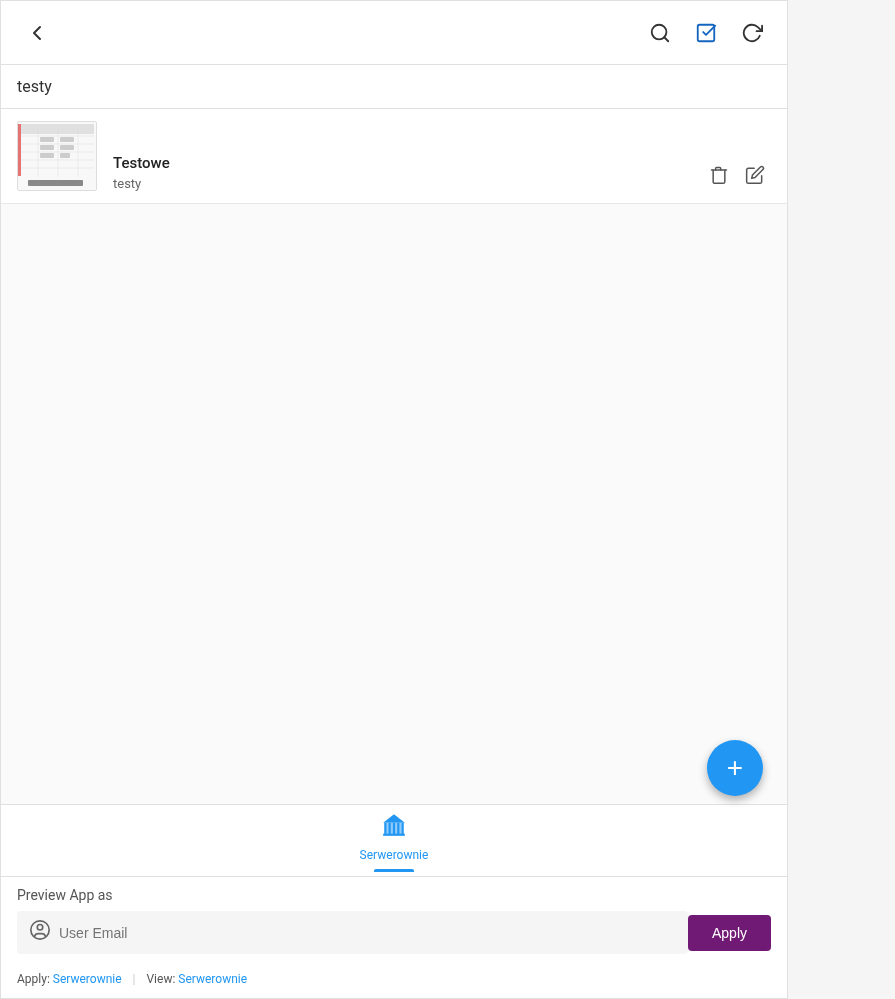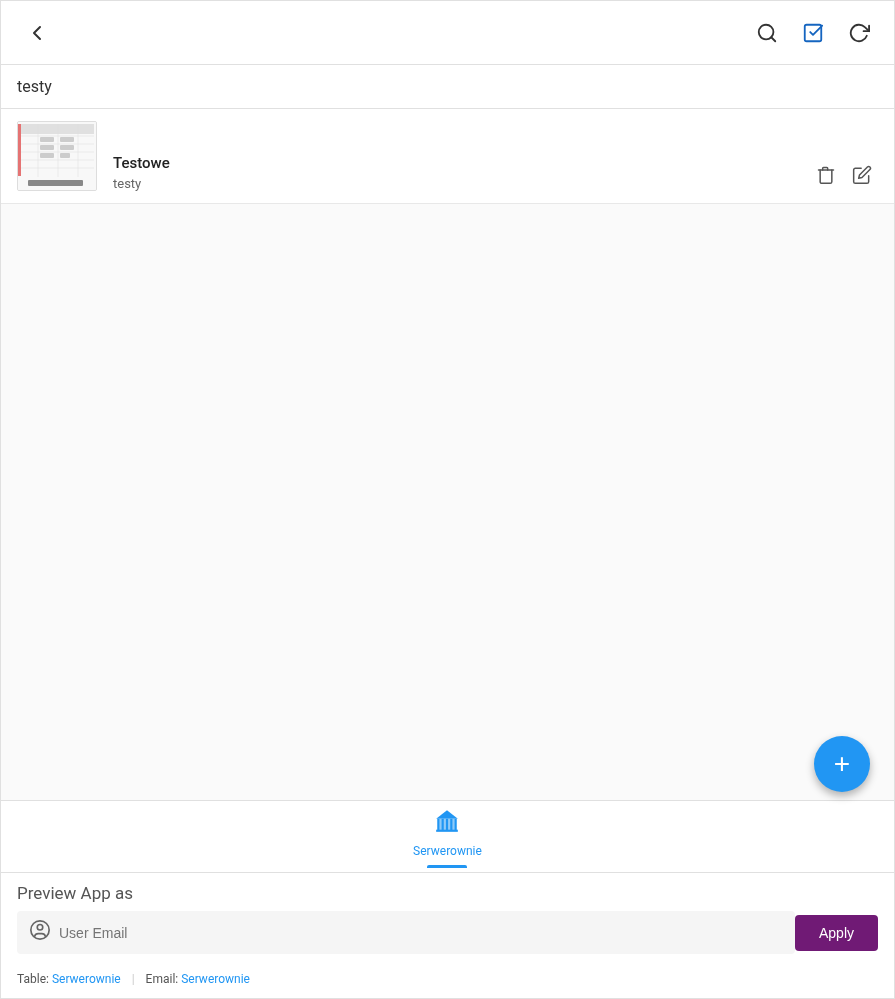--- a/index.html
+++ b/index.html
@@ -11,21 +11,21 @@
     body {
       font-family: 'Roboto', Arial, sans-serif;
       background: #f5f5f5;
       width: 895px;
       min-height: 999px;
       display: flex;
       flex-direction: column;
     }
 
     .app-container {
-      width: 895px;
+      width: 788px;
       min-height: 999px;
       background: #fff;
       display: flex;
       flex-direction: column;
       border: 1px solid #e0e0e0;
       position: relative;
     }
 
     
     .header {
@@ -231,21 +231,21 @@
     }
 
     
     .preview-bar {
       background: #fff;
       border-top: 1px solid #e0e0e0;
       padding: 10px 16px;
     }
 
     .preview-label {
-      font-size: 17px;
+      font-size: 14px;
       color: #555;
       margin-bottom: 8px;
     }
 
     .preview-input-row {
       display: flex;
       align-items: center;
     }
 
     .preview-input-wrapper {
@@ -440,20 +440,20 @@
             <path d="M6.168 18.849A4 4 0 0 1 10 16h4a4 4 0 0 1 3.834 2.855"></path>
           </svg>
         </span>
         <input class="preview-input" type="text" placeholder="User Email" style="">
       </div>
       <button class="apply-button">Apply</button>
     </div>
   </div>
 
   <div class="footer-links">
-    <span>Table:</span>
+    <span>Apply:</span>
     <a href="#">Serwerownie</a>
     <span class="separator"> | </span>
-    <span>Email:</span>
+    <span>View:</span>
     <a href="#">Serwerownie</a>
   </div>
 
 </div>
 
 </body></html>

